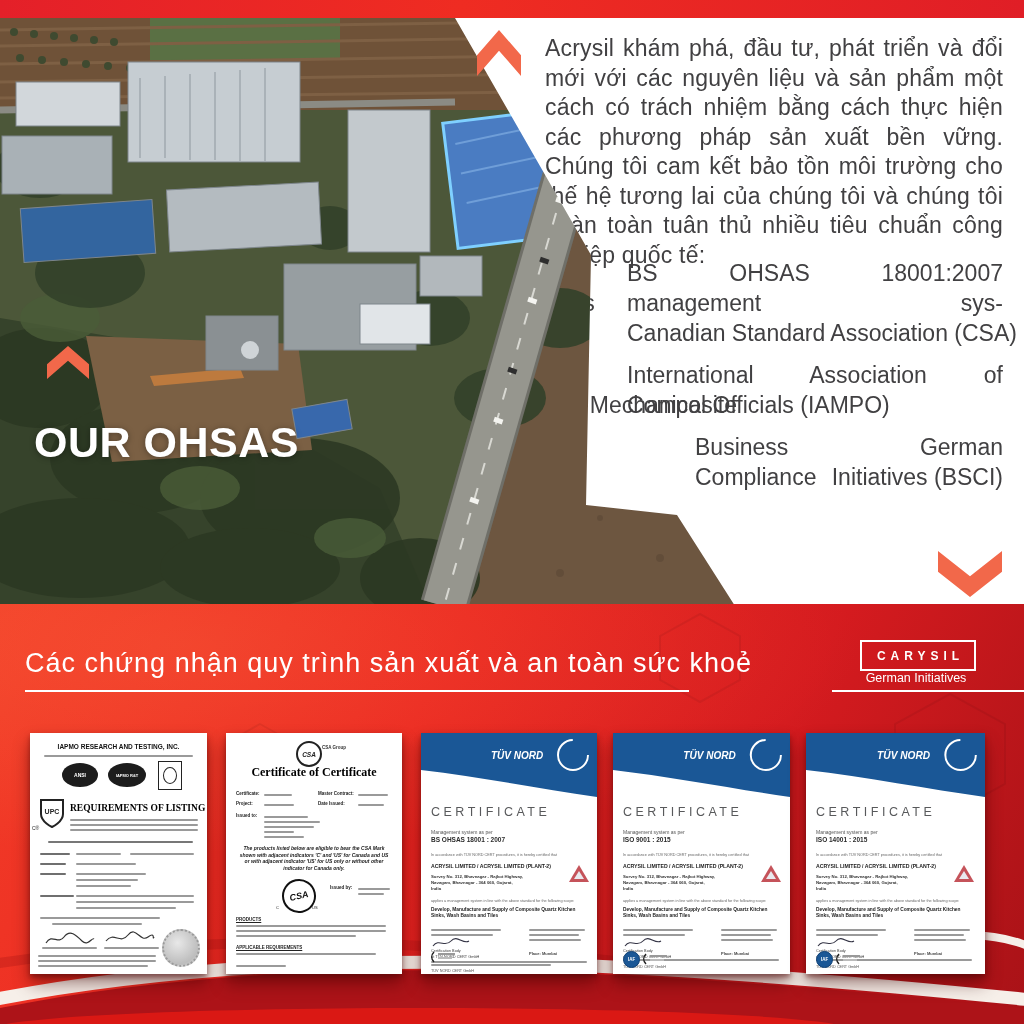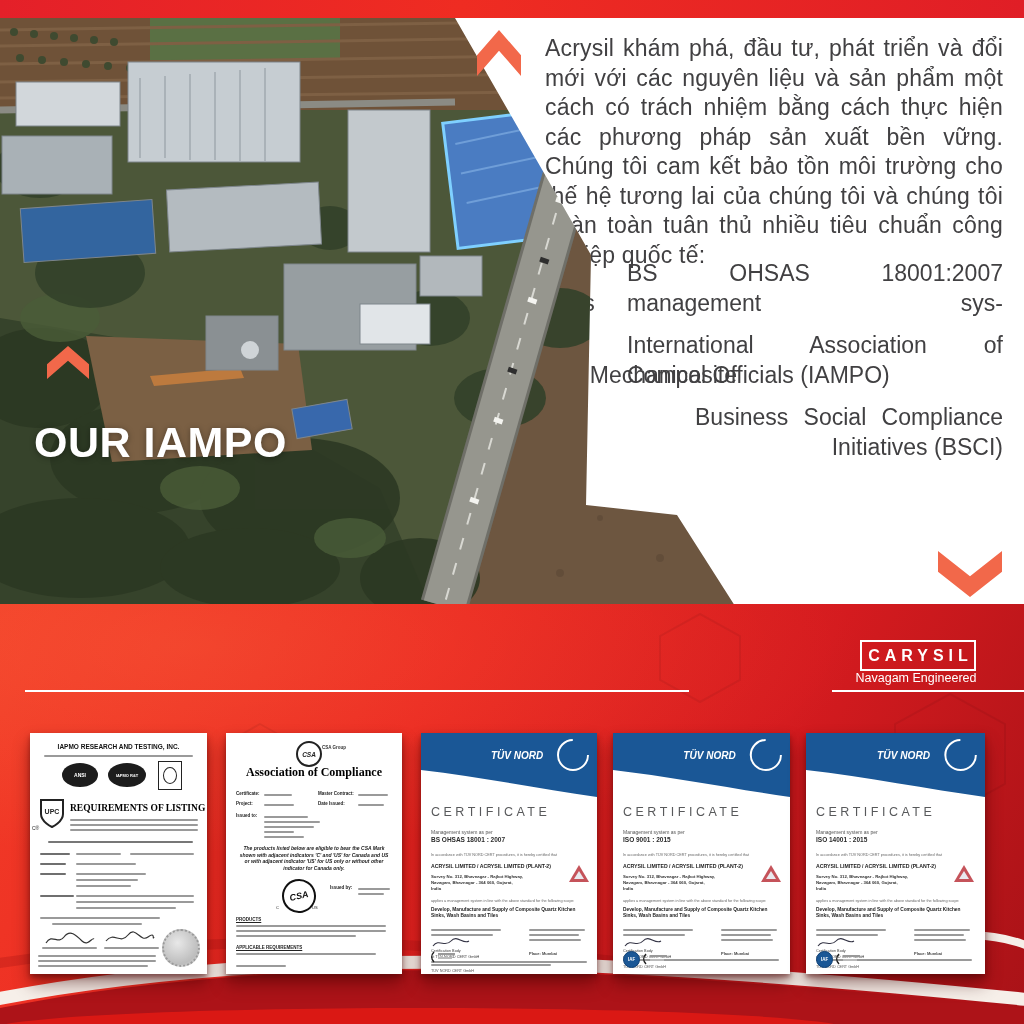--- a/index.html
+++ b/index.html
@@ -28,21 +28,21 @@
   .bsci1{padding-left:150px;}
   .bsci2{padding-left:143px;text-align:right;}
 
   
   #band{left:0;top:604px;width:1024px;height:420px;background:
     radial-gradient(120% 90% at 18% 10%,rgba(255,120,70,.28),rgba(255,120,70,0) 55%),
     linear-gradient(118deg,#f23d28 0%,#ea2520 38%,#d51b1f 68%,#a81217 100%);}
   #band-heading{left:25px;top:44px;color:#fff;font-size:27px;letter-spacing:1px;}
   #band-underline{left:25px;top:86px;width:664px;height:2px;background:#fff;}
   #brand-underline{left:832px;top:86px;width:192px;height:2px;background:#fff;}
-  #brand-box{left:860px;top:36px;width:112px;height:27px;border:2px solid #fff;display:flex;align-items:center;justify-content:center;color:#fff;font-weight:bold;font-size:16px;letter-spacing:5px;text-indent:5px;}
+  #brand-box{left:860px;top:36px;width:112px;height:27px;border:2px solid #fff;display:flex;align-items:center;justify-content:center;color:#fff;font-weight:bold;font-size:12px;letter-spacing:5px;text-indent:5px;}
   #brand-tagline{left:842px;top:67px;width:148px;text-align:center;color:#fff;font-size:12.5px;}
   #band-deco-bottom{left:0;bottom:0;width:1024px;height:120px;}
   #band-hexes{left:0;top:0;width:1024px;height:300px;}
 
   
   .card{top:129px;height:241px;background:#fff;box-shadow:0 10px 16px rgba(60,0,0,.45),0 3px 5px rgba(90,10,10,.5);overflow:hidden;}
   #card-iapmo{left:30px;width:177px;}
   #card-csa{left:226px;width:176px;}
   #card-tuv1{left:421px;width:176px;}
   #card-tuv2{left:613px;width:177px;}
@@ -201,50 +201,52 @@
         <rect x="508" y="350" width="9" height="5" transform="rotate(19 512 352)"></rect>
       </g>
     </svg>
   </div>
 
   <div id="white-panel" class="abs">
     <div id="hero-paragraph" class="abs">Acrysil khám phá, đầu tư, phát triển và đổi mới với các nguyên liệu và sản phẩm một cách có trách nhiệm bằng cách thực hiện các phương pháp sản xuất bền vững. Chúng tôi cam kết bảo tồn môi trường cho thế hệ tương lai của chúng tôi và chúng tôi hoàn toàn tuân thủ nhiều tiêu chuẩn công nghiệp quốc tế:</div>
     <div id="standards" class="abs">
       <div class="std-line ind stretch">BS OHSAS 18001:2007 management sys-</div>
       <div class="std-line">tems</div>
+      <div class="std-line ind">Canadian Standard Association (CSA)</div>
       <div class="std-line ind stretch">International Association of Composite</div>
       <div class="std-line">and Mechanical Officials (IAMPO)</div>
-      <div class="std-line bsci1 stretch">Business Social Compliance</div>
+      <div class="std-line bsci1 stretch">Business German Compliance</div>
       <div class="std-line bsci2">Initiatives (BSCI)</div>
     </div>
   </div>
 
   <div id="arrow-up" class="abs arrow"></div>
   <div id="arrow-diamond" class="abs arrow"></div>
   <div id="chevron-down" class="abs arrow"></div>
 
   <div id="hero-title" class="abs">
-    <div>OUR IAMPO</div>
+    <div>OUR OHSAS</div>
   </div>
 
   <div id="band" class="abs">
     <svg id="band-hexes" class="abs" viewBox="0 0 1024 300">
       <g fill="none" stroke="rgba(0,0,0,0.06)" stroke-width="2">
         <polygon points="700,10 740,32 740,76 700,98 660,76 660,32"></polygon>
         <polygon points="950,90 1005,120 1005,180 950,210 895,180 895,120"></polygon>
         <polygon points="260,120 292,138 292,174 260,192 228,174 228,138"></polygon>
       </g>
       <g fill="none" stroke="rgba(255,255,255,0.05)" stroke-width="3">
         <polygon points="1085,30 1130,55 1130,105 1085,130 1040,105 1040,55"></polygon>
       </g>
     </svg>
 
+    <div id="band-heading" class="abs">Các chứng nhận quy trình sản xuất và an toàn sức khoẻ</div>
     <div id="band-underline" class="abs"></div>
     <div id="brand-box" class="abs">CARYSIL</div>
-    <div id="brand-tagline" class="abs">Navagam Engineered</div>
+    <div id="brand-tagline" class="abs">German Initiatives</div>
     <div id="brand-underline" class="abs"></div>
 
     <svg id="band-deco-bottom" class="abs" viewBox="0 0 1024 120" preserveAspectRatio="none">
       <path d="M-8,60 C200,30 420,34 640,60" stroke="rgba(150,10,15,.25)" stroke-width="10" fill="none"></path>
       <path d="M0,104 C280,48 600,60 1024,104 L1024,120 L0,120 Z" fill="#ad1318"></path>
       <ellipse cx="420" cy="126" rx="430" ry="22" fill="#ff1e12" opacity=".55"></ellipse>
       <path d="M-8,96 C280,40 600,52 1032,96" stroke="#f6efe9" stroke-width="13" fill="none"></path>
       <path d="M880,40 C940,26 1000,28 1032,44" stroke="#f6efe9" stroke-width="8" fill="none"></path>
     </svg>
 
@@ -291,21 +293,21 @@
       <div class="ln" style="left:74px;top:214px;width:55px;"></div>
       <div class="seal"></div>
       <div class="ln" style="left:8px;top:222px;width:118px;"></div>
       <div class="ln" style="left:8px;top:227px;width:118px;"></div>
       <div class="ln" style="left:8px;top:232px;width:110px;"></div>
     </div>
 
     <div id="card-csa" class="abs card">
       <div class="abs" style="left:70px;top:8px;width:22px;height:22px;border:2px solid #222;border-radius:50%;display:flex;align-items:center;justify-content:center;font-weight:bold;font-style:italic;font-size:6.5px;color:#222;">CSA</div>
       <div class="abs" style="left:96px;top:12px;font-size:4.5px;color:#333;font-weight:bold;">CSA Group</div>
-      <div class="abs csa-title">Association of Compliance</div>
+      <div class="abs csa-title">Certificate of Certificate</div>
       <div class="abs lab" style="left:10px;top:58px;">Certificate:</div>
       <div class="ln" style="left:38px;top:61px;width:28px;"></div>
       <div class="abs lab" style="left:92px;top:58px;">Master Contract:</div>
       <div class="ln" style="left:132px;top:61px;width:30px;"></div>
       <div class="abs lab" style="left:10px;top:68px;">Project:</div>
       <div class="ln" style="left:38px;top:71px;width:30px;"></div>
       <div class="abs lab" style="left:92px;top:68px;">Date Issued:</div>
       <div class="ln" style="left:132px;top:71px;width:26px;"></div>
       <div class="abs lab" style="left:10px;top:80px;">Issued to:</div>
       <div class="ln" style="left:38px;top:83px;width:44px;"></div>

